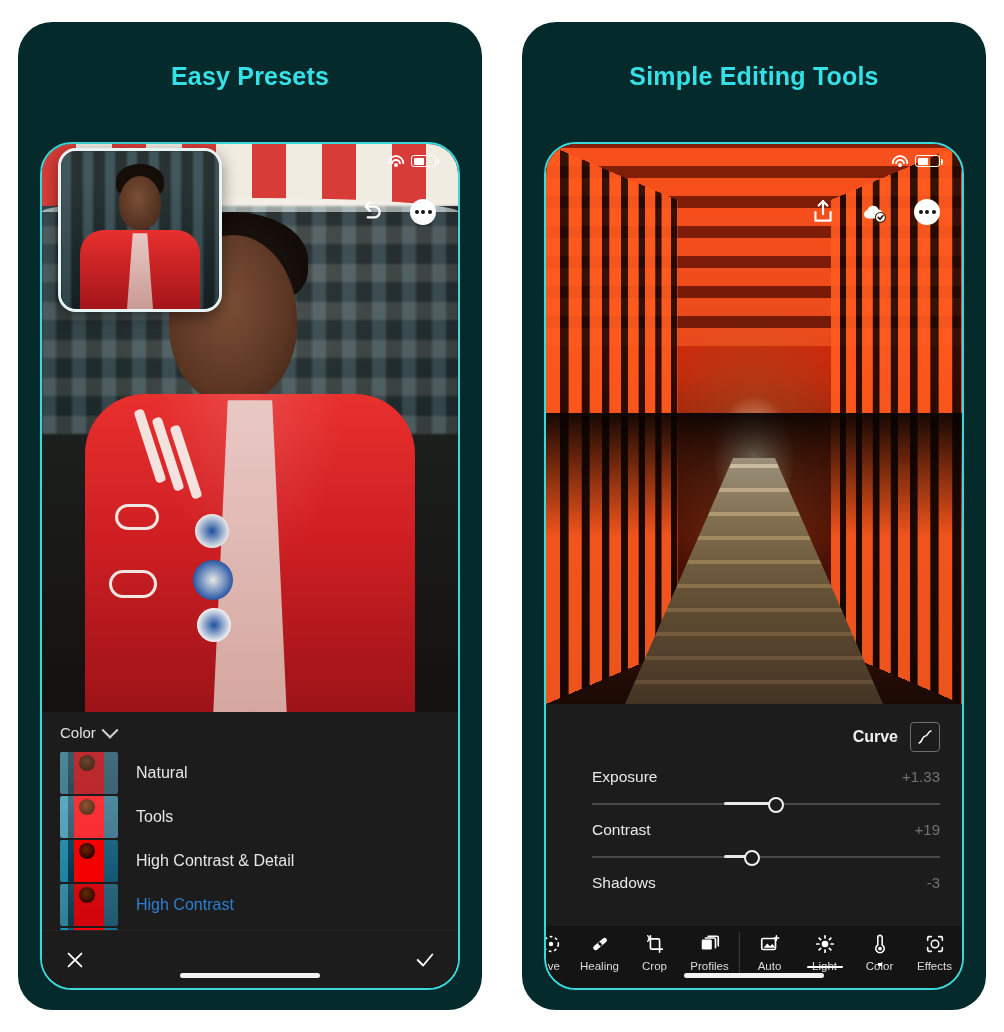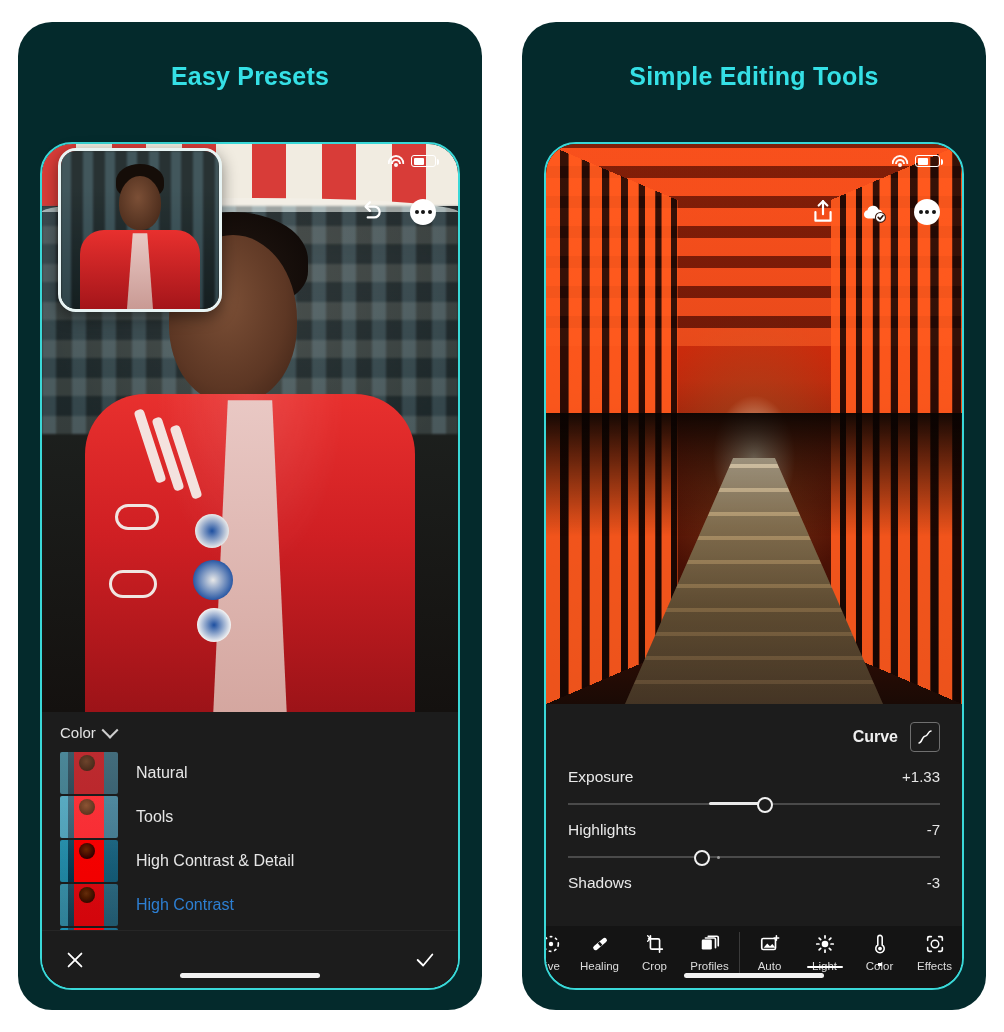--- a/index.html
+++ b/index.html
@@ -252,26 +252,26 @@
   
   .curve-row{
     display:flex; align-items:center; justify-content:flex-end;
     gap:12px; padding: 18px 22px 10px 22px;
   }
   .curve-label{ font-size:16px; color:#efefef; font-weight:600; }
   .curve-btn{
     width:30px; height:30px; border:1.5px solid #6f6f6f; border-radius:4px;
     display:flex; align-items:center; justify-content:center;
   }
-  .slider-block{ padding: 6px 22px 0 22px; }
+  .slider-block{ padding: 6px 22px 0 22px; margin-left: 24px; }
   .slider-head{
     display:flex; align-items:baseline; justify-content:space-between;
     font-size:15.5px; color:#e9e9e9;
   }
-  .slider-val{ font-size:15px; color:#e5e5e5; }
+  .slider-val{ font-size:15px; color:#737373; }
   .track{
     position:relative; height:22px; margin-top: 7px;
   }
   .track .line{
     position:absolute; left:0; right:0; top:10px; height:1.5px; background:#4a4a4a;
   }
   .track .fill{
     position:absolute; top:9px; height:3px; background:#e9e9e9; border-radius:2px;
   }
   .track .dotmark{
@@ -475,32 +475,32 @@
               <span>Exposure</span>
               <span class="slider-val">+1.33</span>
             </div>
             <div class="track">
               <div class="line"></div>
               <div class="fill" style="left:38%; width:15%;"></div>
               <div class="knob" style="left:53%;"></div>
             </div>
           </div>
 
-
           <div class="slider-block">
             <div class="slider-head">
-              <span>Highlights</span>
-              <span class="slider-val">-7</span>
+              <span>Contrast</span>
+              <span class="slider-val">+19</span>
             </div>
             <div class="track">
               <div class="line"></div>
-              <div class="dotmark" style="left:40%;"></div>
-              <div class="knob" style="left:36%;"></div>
-            </div>
-          </div>
+              <div class="fill" style="left:38%; width:8%;"></div>
+              <div class="knob" style="left:46%;"></div>
+            </div>
+          </div>
+
 
           <div class="slider-block">
             <div class="slider-head">
               <span>Shadows</span>
               <span class="slider-val">-3</span>
             </div>
           </div>
 
           <div class="toolbar">
             <div class="tool partial">

